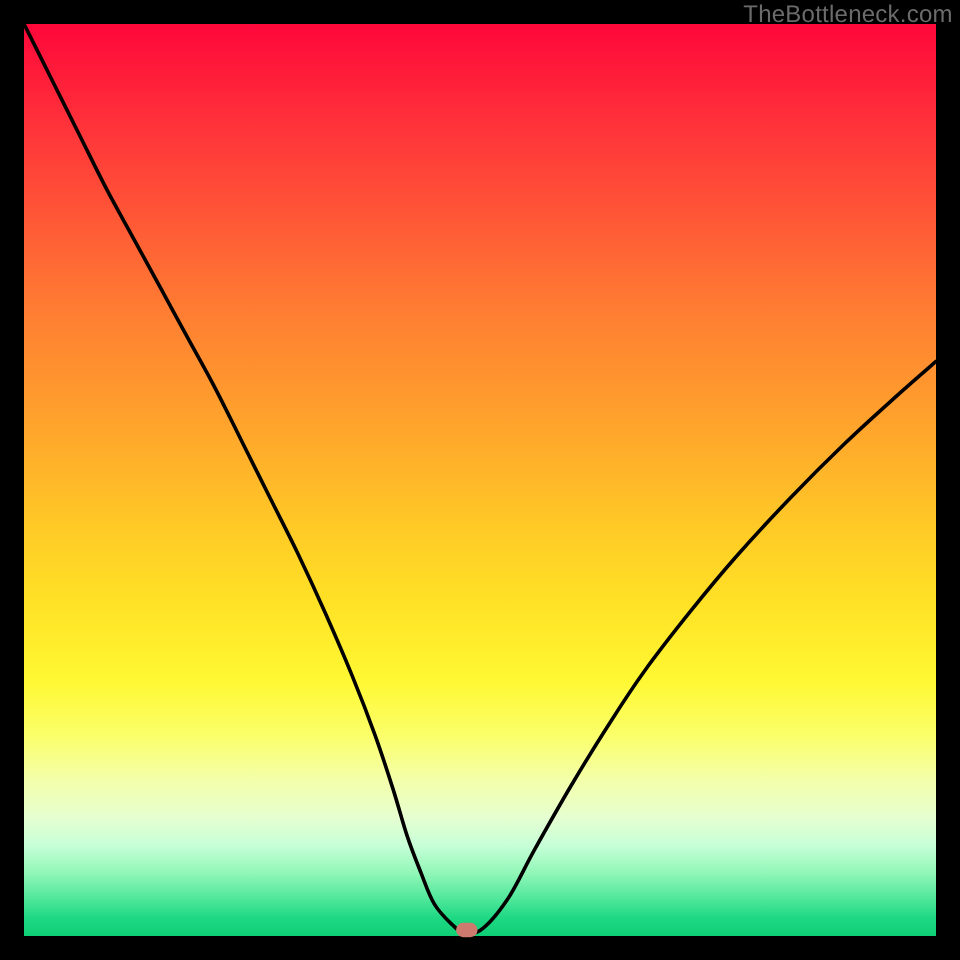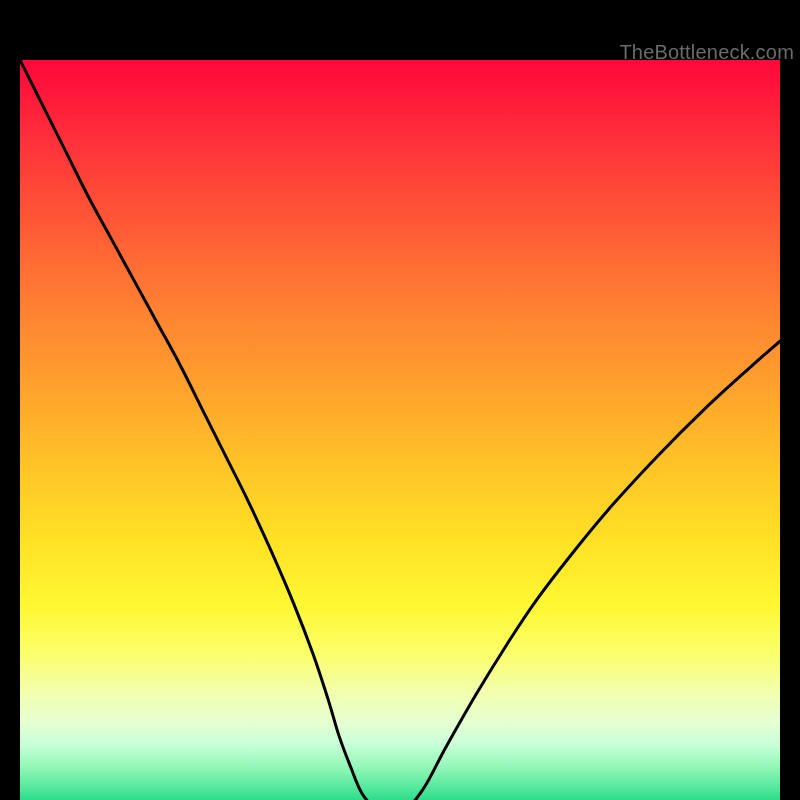--- a/index.html
+++ b/index.html
@@ -1,20 +1,19 @@
 <!DOCTYPE html>
 <html><head>
 <meta charset="utf-8">
 <style>
   * { margin: 0; padding: 0; box-sizing: border-box; }
   html, body { width: 800px; height: 800px; overflow: hidden; background: #000; font-family: Arial, Helvetica, sans-serif; }
   .frame {
     position: absolute; inset: 0;
     background: #000;
-    margin-top: 40px;
   }
   .plot {
     position: absolute;
     left: 20px; top: 20px;
     width: 760px; height: 760px;
     background: linear-gradient(to bottom,
       #ff073a 0%,
       #ff2e3a 10%,
       #ff5a36 22%,
       #ff7f32 32%,

